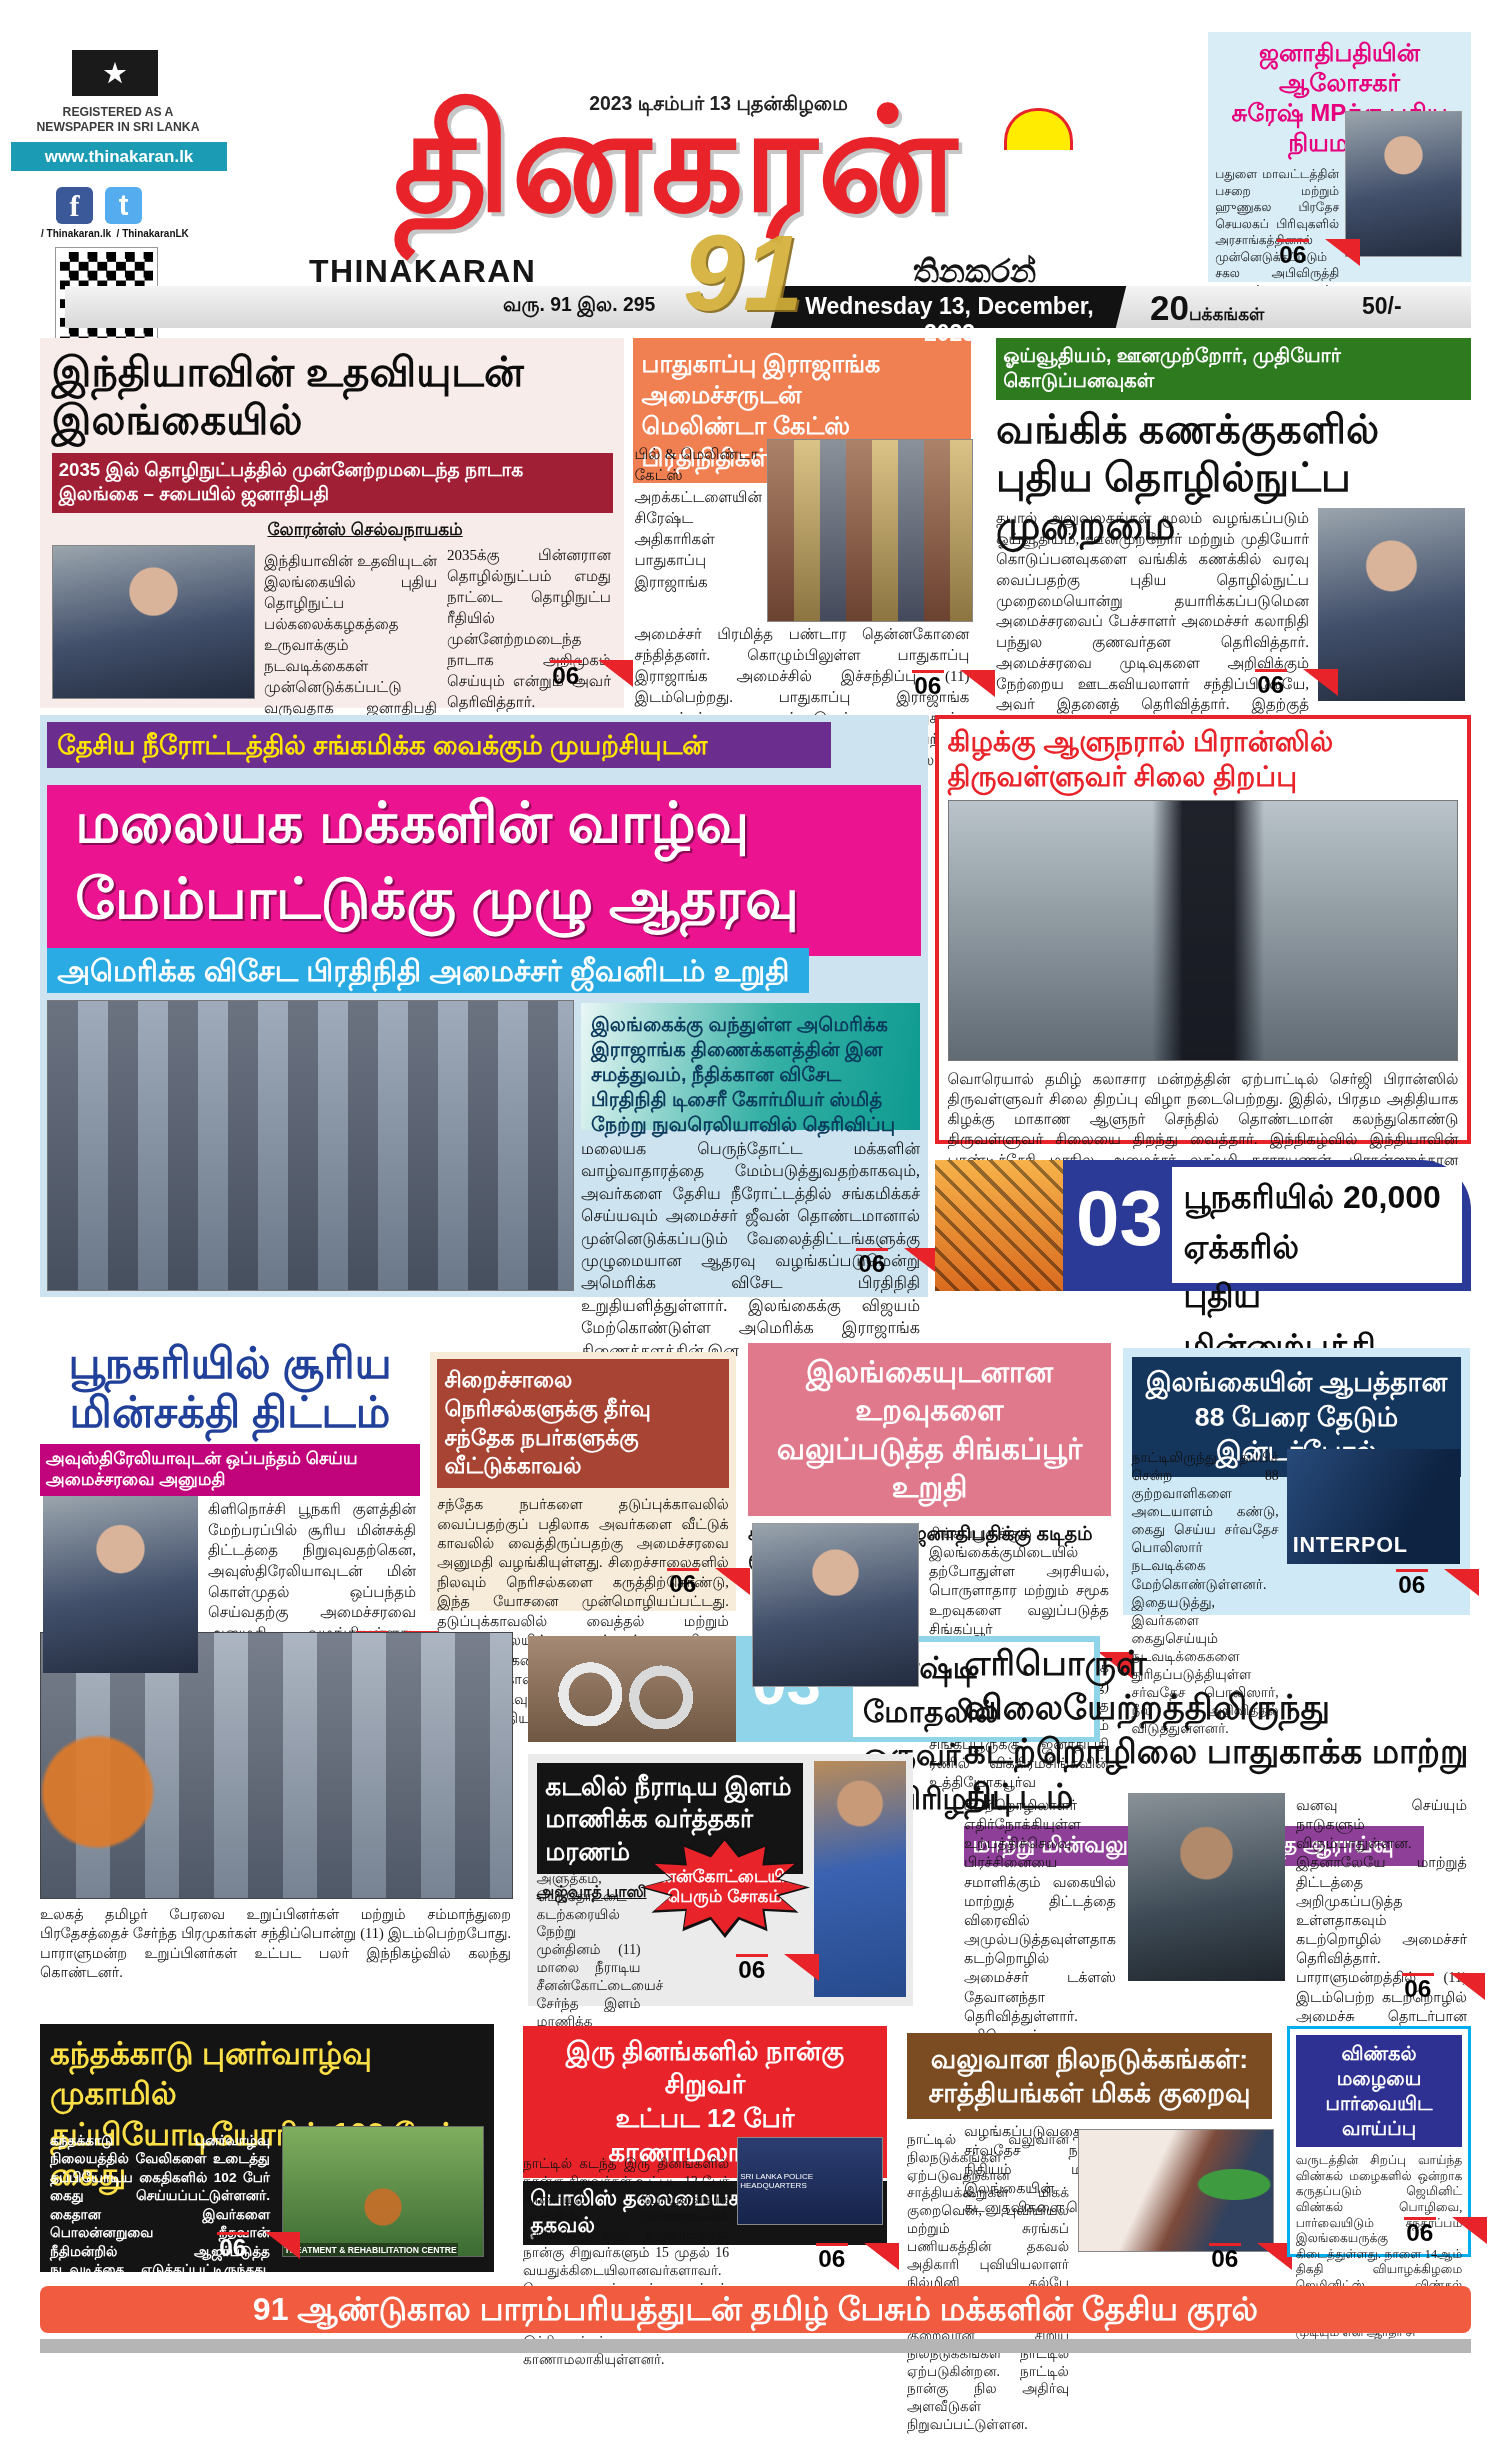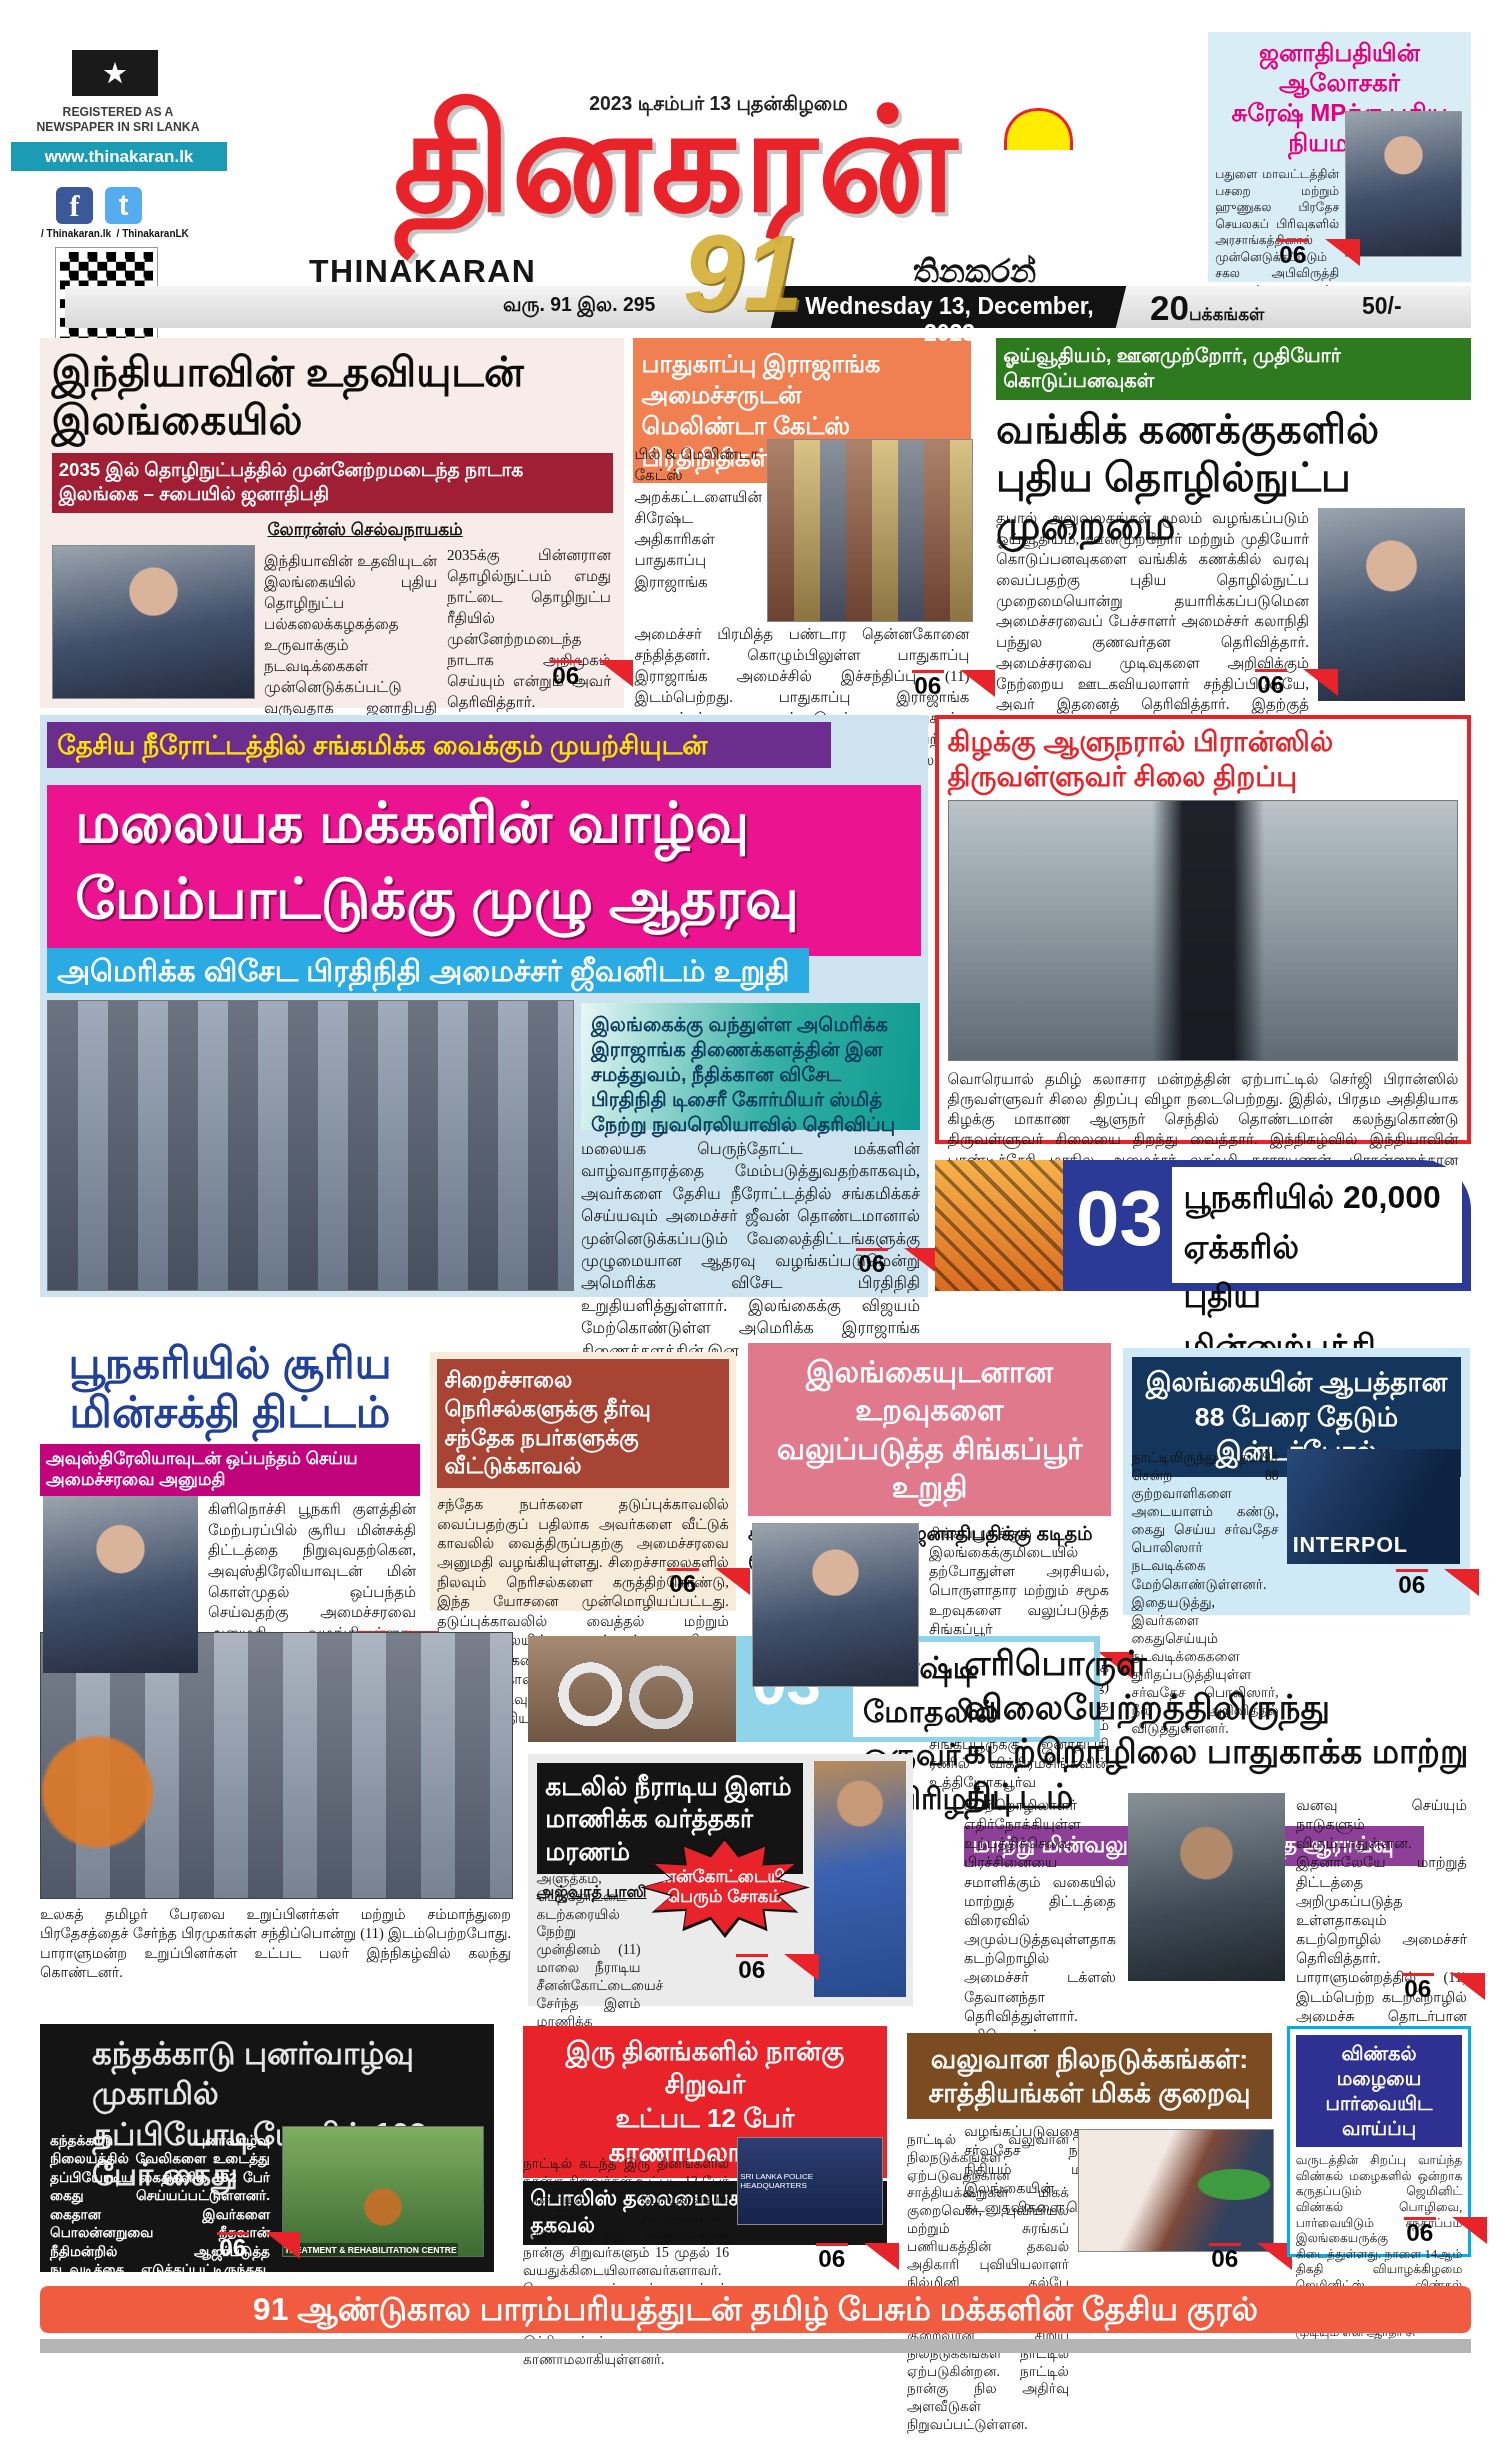--- a/index.html
+++ b/index.html
@@ -247,21 +247,21 @@
     <div class="abs portrait" style="left:193px;top:152px;width:157px;height:188px;background-image:radial-gradient(circle at 50% 32%,#b08a6a 0 17%,rgba(0,0,0,0) 18%),linear-gradient(170deg,#8a9298 0%,#3d4a55 60%,#20262c 100%);"></div>
     <p class="ser just" style="position:absolute;left:29px;top:155px;width:152px;font-size:14.4px;line-height:1.33;"><span>கடற்றொழிலாளர் எதிர்நோக்கியுள்ள உற்பத்திச்செலவு பிரச்சினையை சமாளிக்கும் வகையில் மாற்றுத் திட்டத்தை விரைவில் அமுல்படுத்தவுள்ளதாக கடற்றொழில் அமைச்சர் டக்ளஸ் தேவானந்தா தெரிவித்துள்ளார். எரிபொருள் விலையேற்றத்தை சமாளிக்கும் வகையில் கடற்றொழிலாளர்களுக்கு மானியங்கள் வழங்கப்படுவதை சர்வதேச நாணய நிதியம் மற்றும் இலங்கையின் கடனுதவிகளை கொள்</span></p>
     <p class="ser just" style="position:absolute;left:361px;top:155px;width:171px;font-size:14.4px;line-height:1.33;"><span>வனவு செய்யும் நாடுகளும் விரும்பாதுள்ளன. இதனாலேயே மாற்றுத் திட்டத்தை அறிமுகப்படுத்த உள்ளதாகவும் கடற்றொழில் அமைச்சர் தெரிவித்தார். பாராளுமன்றத்தில் (11) இடம்பெற்ற கடற்றொழில் அமைச்சு தொடர்பான வரவு செலவுத் திட்ட விவாதத்தில், கருத்து தெரிவிக்கையிலேயே அமைச்சர் மேற்கண்டவாறு தெரிவித்தார். இதன்போது தொடர்ந்தும் உரையாற்றிய அமைச்சர்</span></p>
     <div class="pg abs" style="left:467px;top:332px;">
         <span class="num">06</span>
         <span class="tri"></span>
       </div>
   </div>
 
   <div class="abs" style="left:40px;top:2024px;width:454px;height:248px;background:#141414;padding:10px;box-sizing:border-box;">
-    <h1 class="xb" style="color:#e5e5e5;font-size:31px;line-height:1.3;margin-left:42px;">
+    <h1 class="xb" style="color:#fde047;font-size:31px;line-height:1.3;">
       <span>கந்தக்காடு புனர்வாழ்வு முகாமில்</span><br><span>தப்பியோடியோரில் 102 பேர் கைது</span>
     </h1>
     <div class="abs greens" style="left:242px;top:102px;width:200px;height:129px;border:0.7px solid #666;display:flex;align-items:flex-end;">
       <span class="wt b" style="font-size:8.6px;background:rgba(0,0,0,.45);padding:1.4px;">TREATMENT &amp; REHABILITATION CENTRE</span>
     </div>
     <p class="b wt just" style="position:absolute;left:10px;top:108px;width:220px;font-size:13.7px;line-height:1.35;"><span>கந்தக்காடு புனர்வாழ்வு நிலையத்தில் வேலிகளை உடைத்து தப்பியோடிய கைதிகளில் 102 பேர் கைது செய்யப்பட்டுள்ளனர். கைதான இவர்களை பொலன்னறுவை நீதவான் நீதிமன்றில் ஆஜர்படுத்த நடவடிக்கை எடுக்கப்பட்டிருந்தது. ஹிங்குரக்கொட, மீகஸ்வெவ, பொலன்னறுவை, புலஸ்திபுர பொலிஸ் நிலையங்களில் தடுத்து வைக்கப்பட்டுள்ள</span></p>
     <div class="pg inv abs" style="left:177px;top:208px;">
         <span class="num">06</span>
         <span class="tri"></span>
       </div>

